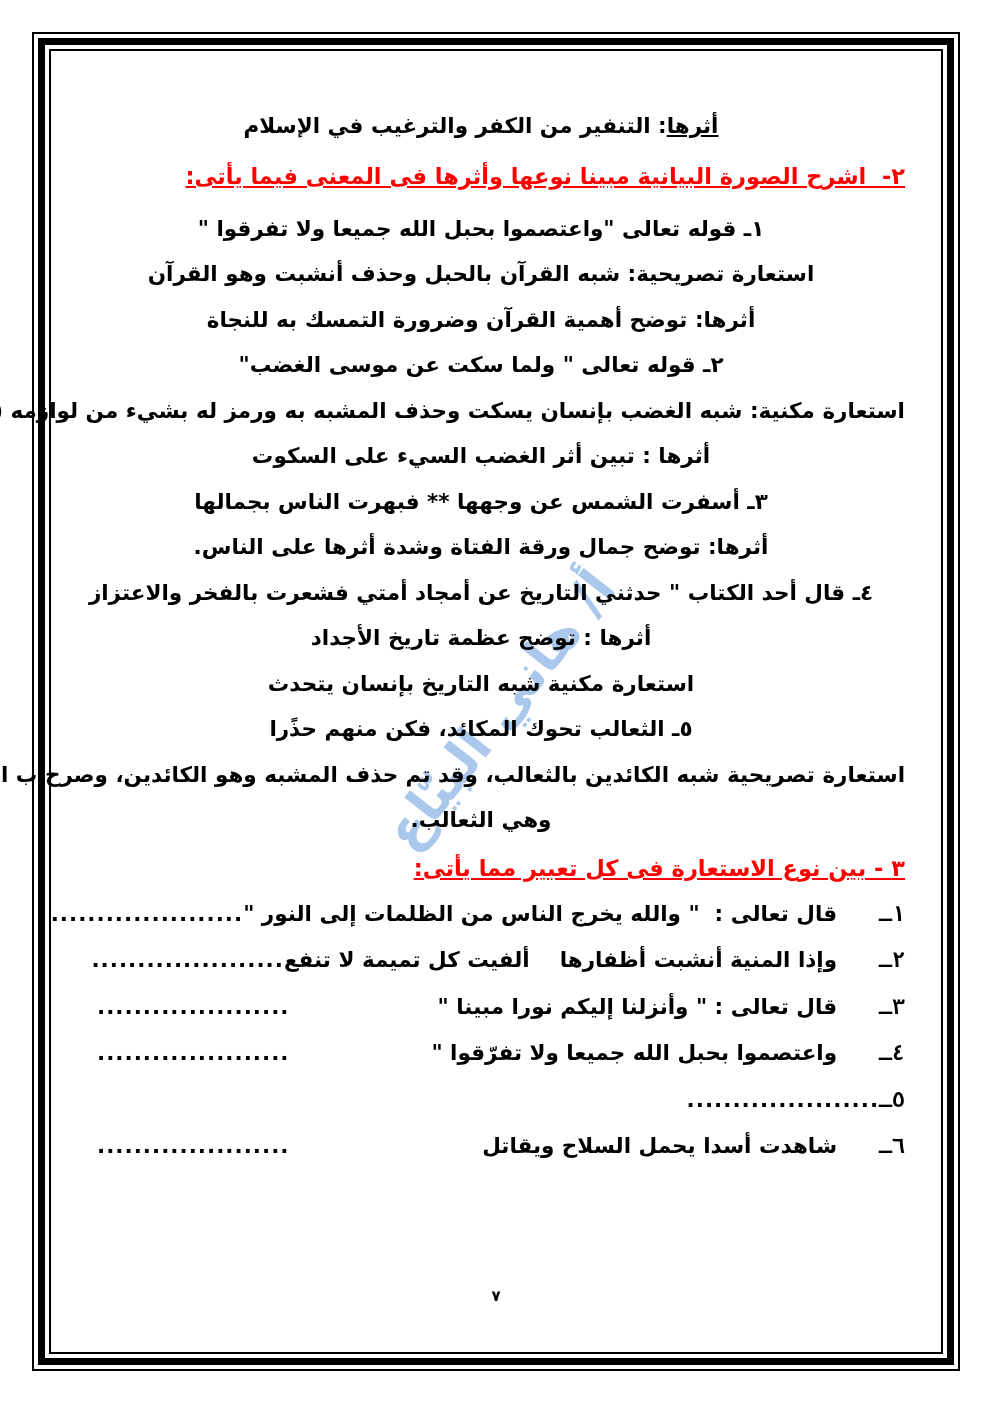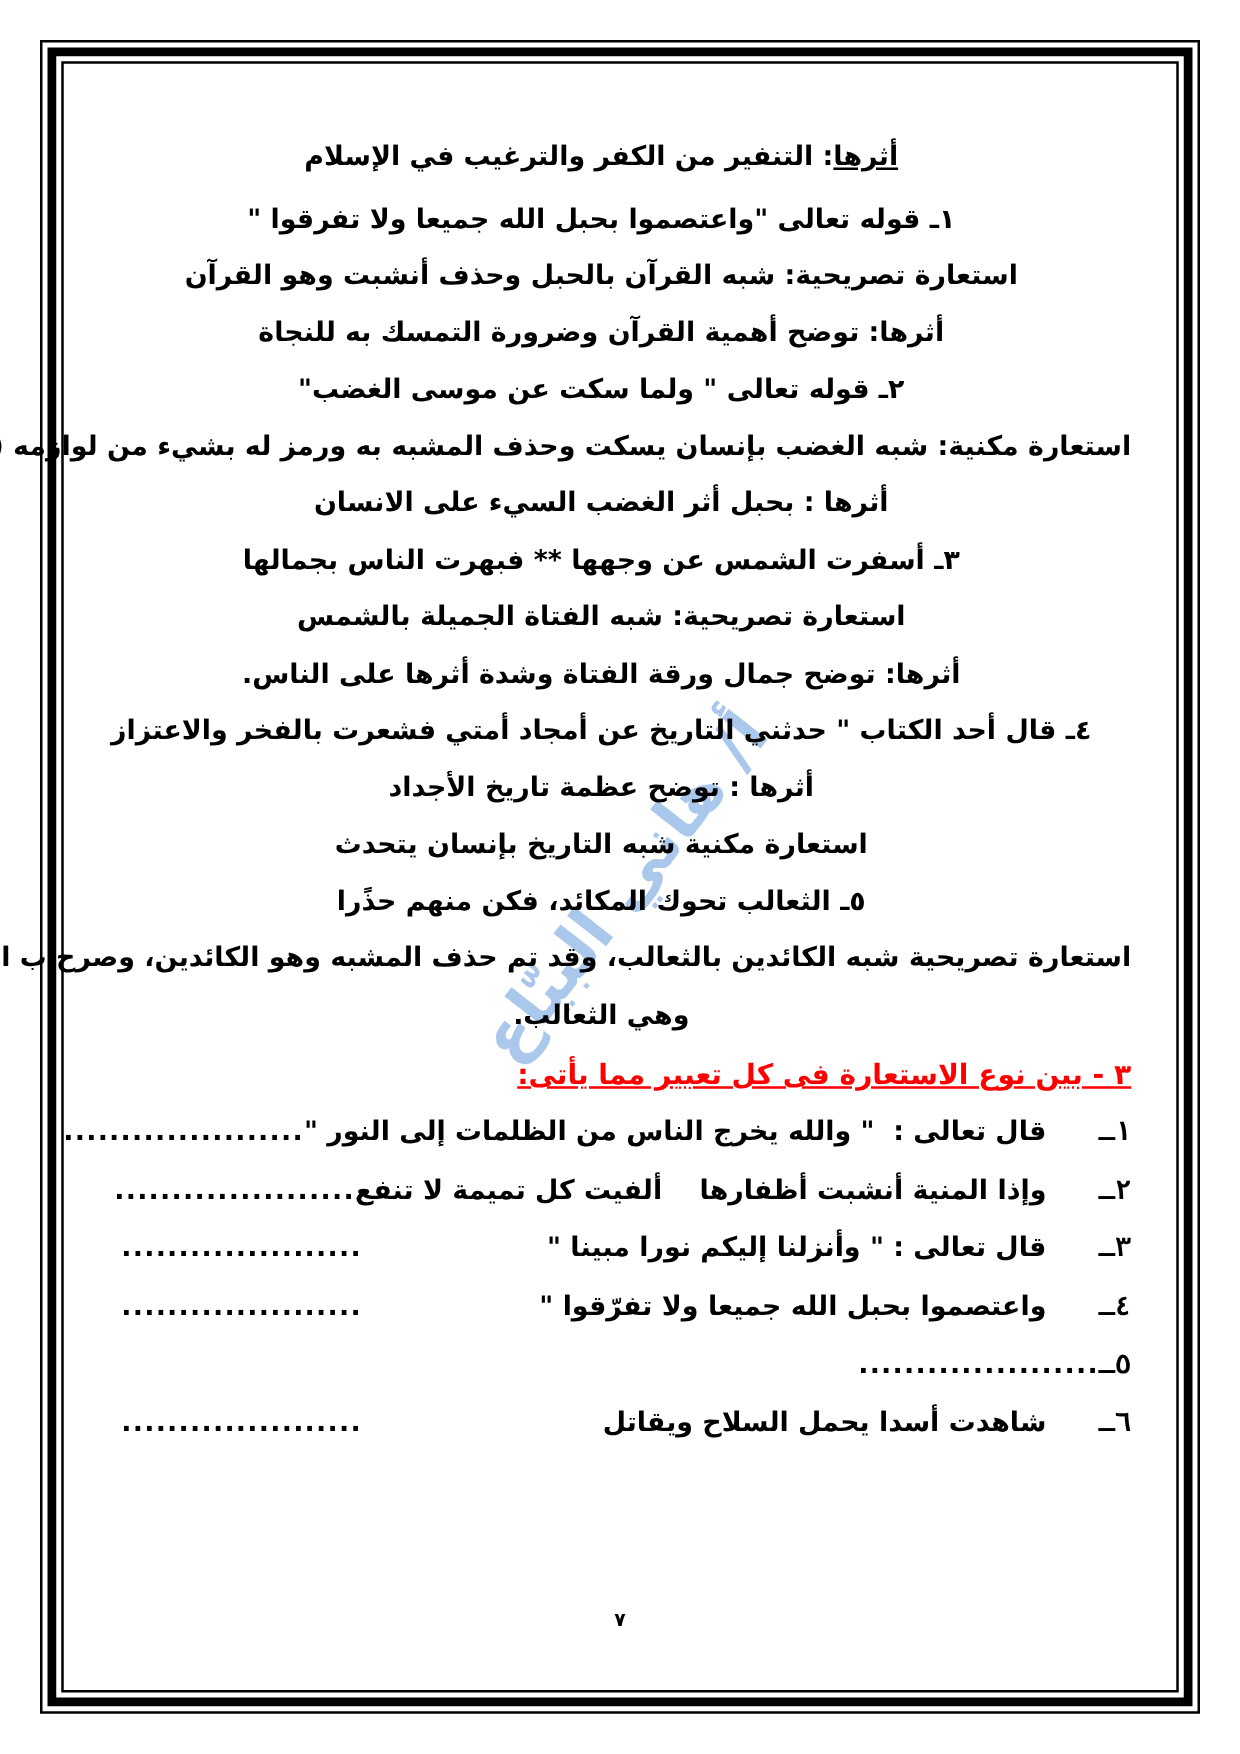--- a/index.html
+++ b/index.html
@@ -58,29 +58,29 @@
 <div class="frame-outer"></div>
 <div class="frame-thick"></div>
 <div class="frame-inner"></div>
 
 <div class="watermark">أ/ هاني البيّاع</div>
 
 <div class="content">
 
   <p class="line intro"><span class="u">أثرها</span><span>: التنفير من الكفر والترغيب في الإسلام</span></p>
 
+  <p class="red-heading">٢-  اشرح الصورة البيانية مبينا نوعها وأثرها فى المعنى فيما يأتى:</p>
 
   <p class="line">١ـ قوله تعالى "واعتصموا بحبل الله جميعا ولا تفرقوا "</p>
   <p class="line">استعارة تصريحية: شبه القرآن بالحبل وحذف أنشبت وهو القرآن</p>
   <p class="line">أثرها: توضح أهمية القرآن وضرورة التمسك به للنجاة</p>
   <p class="line">٢ـ قوله تعالى " ولما سكت عن موسى الغضب"</p>
   <p class="line">استعارة مكنية: شبه الغضب بإنسان يسكت وحذف المشبه به ورمز له بشيء من لوازمه (السكوت)</p>
-  <p class="line">أثرها : بحبل أثر الغضب السيء على الانسان</p>
+  <p class="line">أثرها : تبين أثر الغضب السيء على السكوت</p>
   <p class="line">٣ـ أسفرت الشمس عن وجهها ** فبهرت الناس بجمالها</p>
-  <p class="line">استعارة تصريحية: شبه الفتاة الجميلة بالشمس</p>
   <p class="line">أثرها: توضح جمال ورقة الفتاة وشدة أثرها على الناس.</p>
   <p class="line">٤ـ قال أحد الكتاب " حدثني التاريخ عن أمجاد أمتي فشعرت بالفخر والاعتزاز</p>
   <p class="line">أثرها : توضح عظمة تاريخ الأجداد</p>
   <p class="line">استعارة مكنية شبه التاريخ بإنسان يتحدث</p>
   <p class="line">٥ـ الثعالب تحوك المكائد، فكن منهم حذًرا</p>
   <p class="line">استعارة تصريحية شبه الكائدين بالثعالب، وقد تم حذف المشبه وهو الكائدين، وصرح ب المشبه به</p>
   <p class="line">وهي الثعالب.</p>
 
   <p class="red-heading second">٣ - بين نوع الاستعارة فى كل تعبير مما يأتى:</p>
 

